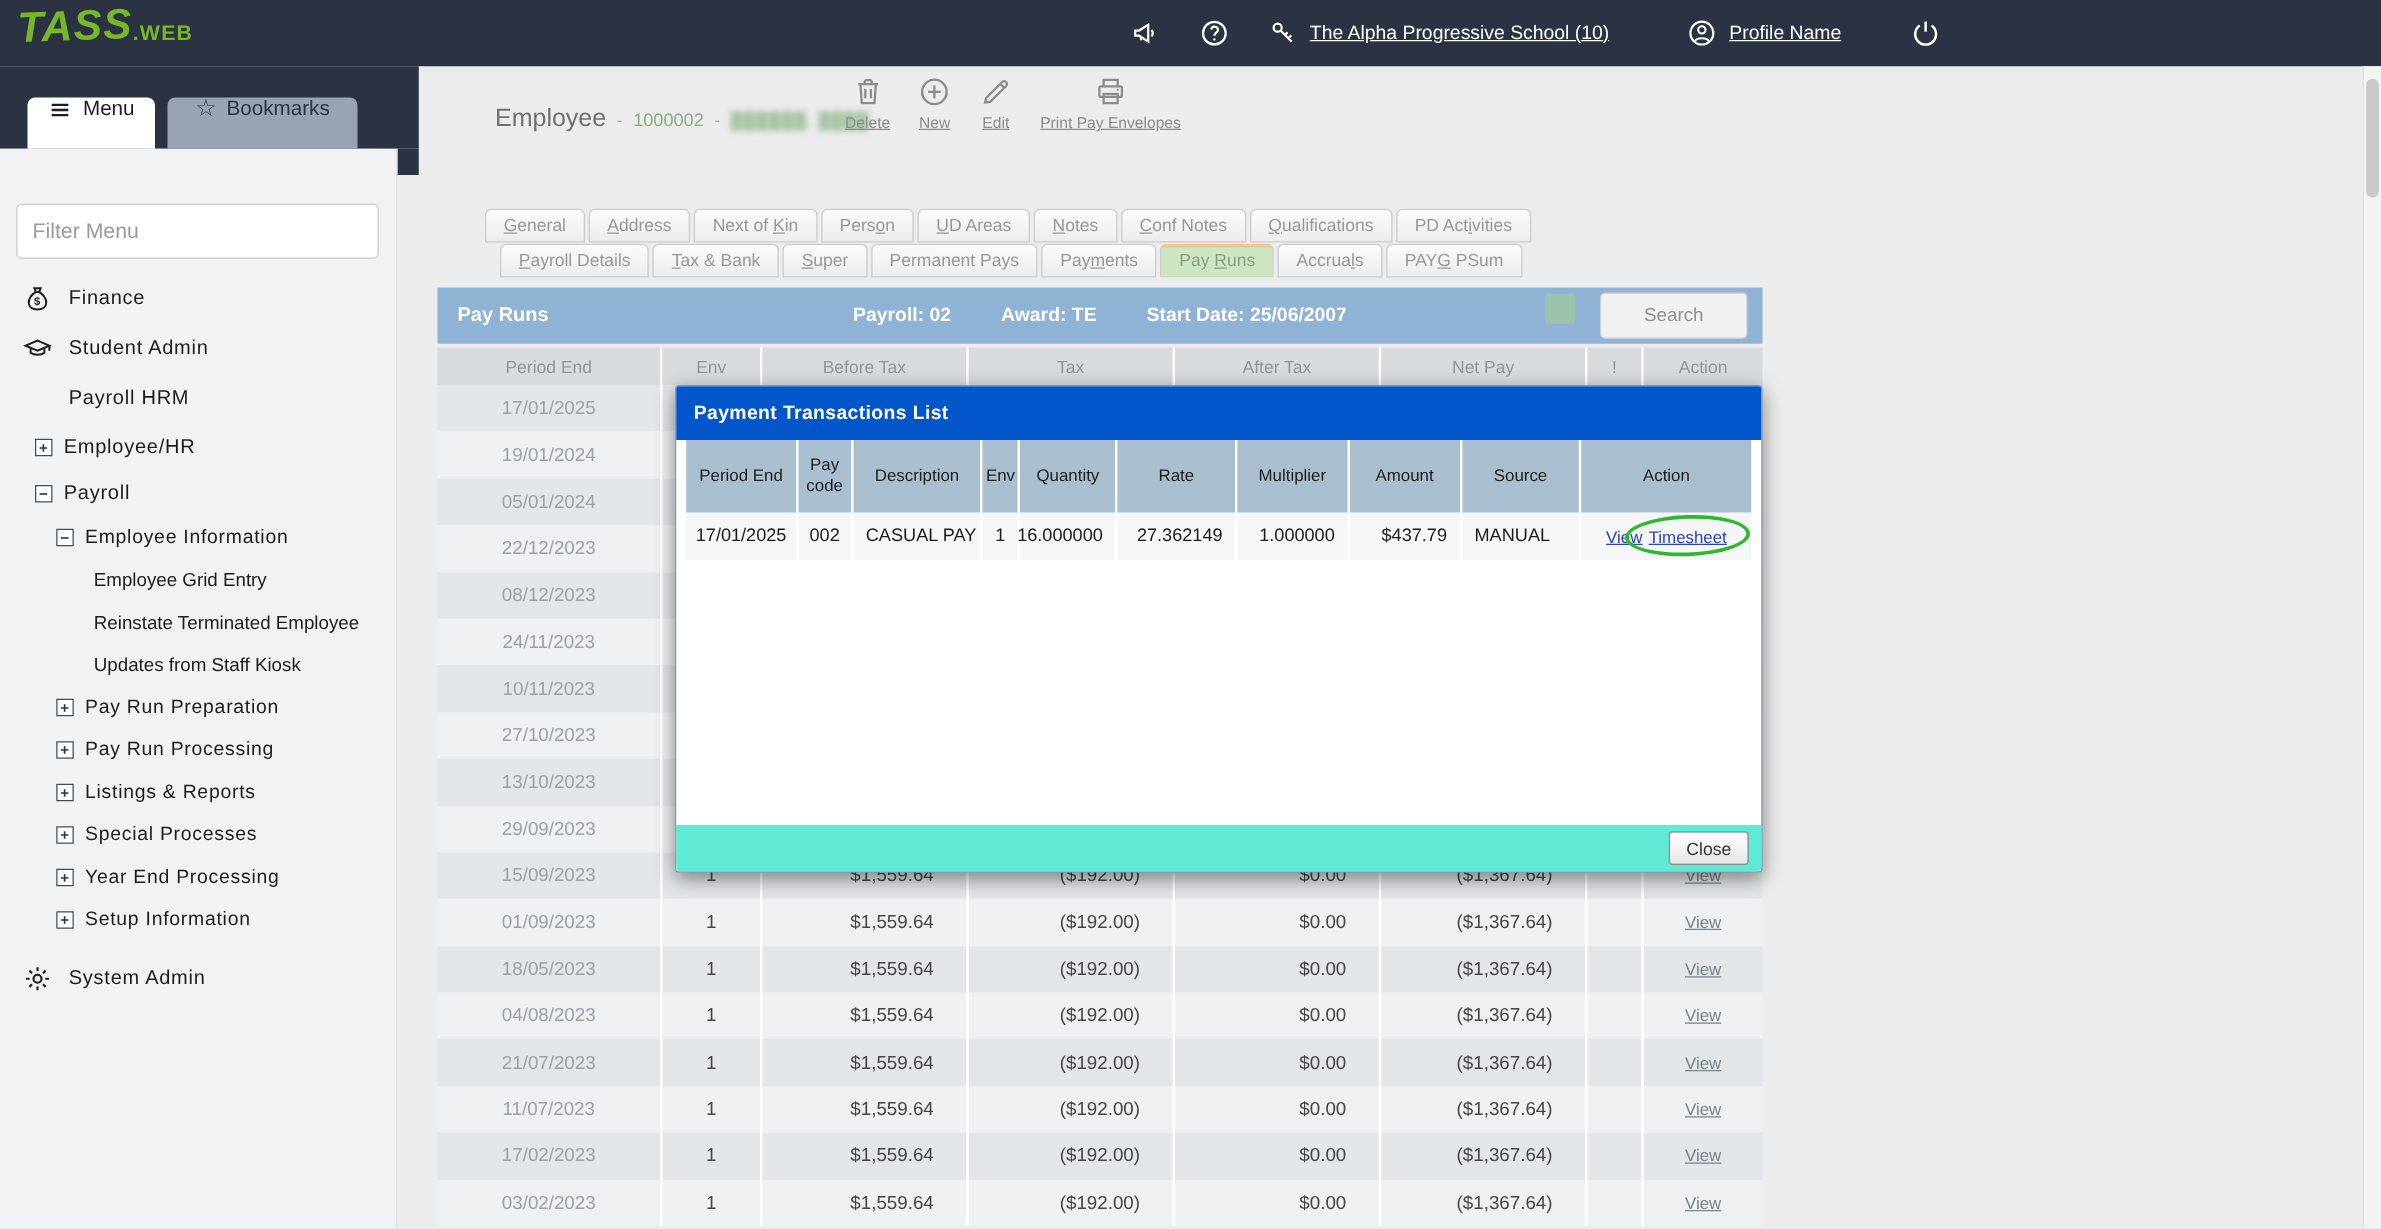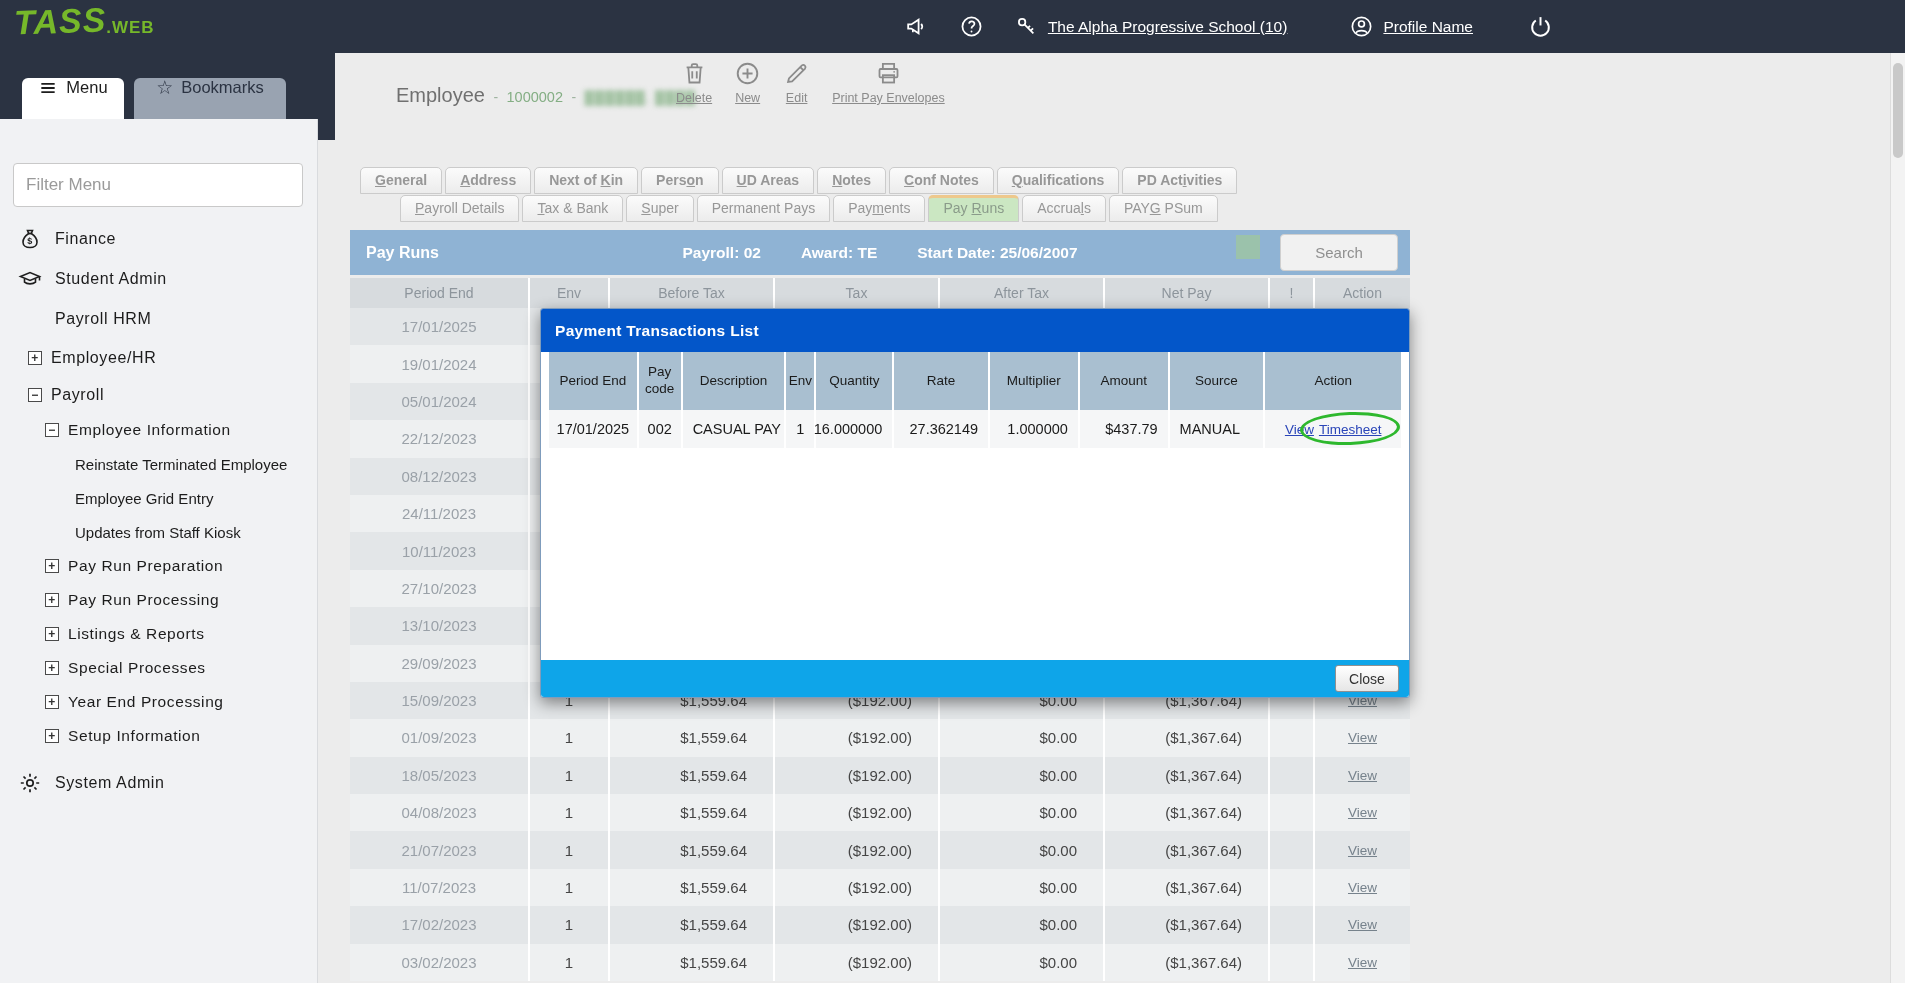--- a/index.html
+++ b/index.html
@@ -53,21 +53,21 @@
   .page-title .blur-name { color:#a4c3a4; }
 
   .toolbar { position:absolute; left:676px; top:60px; display:flex; gap:22px; z-index:5; }
   .tool { display:flex; flex-direction:column; align-items:center; cursor:pointer; color:#8b8b8b; }
   .tool-icon { width:27px; height:27px; }
   .tool-icon svg { width:100%; height:100%; }
   .tool-label { font-size:12.5px; margin-top:4px; text-decoration:underline; white-space:nowrap; }
 
   
   .tabs-row { position:absolute; display:flex; z-index:6; }
-  .tabs-row.r1 { left:360px; top:167px;font-weight:bold; }
+  .tabs-row.r1 { left:388px; top:167px; }
   .tabs-row.r2 { left:400px; top:195px; }
   .tab { padding:4px 14px 5px 14px; font-size:14px; color:#979797; background:linear-gradient(#fbfbfb,#ececec); border:1px solid #cbcbcb; border-radius:5px 5px 0 0; margin-right:3px; cursor:pointer; white-space:nowrap; }
   .tab u { text-decoration:underline; }
   .tab.active { background:#cbe7c2; border-top:3px solid #edc88c; padding-top:2px; color:#8a9b8a; }
 
   
   .payruns-bar { position:absolute; left:350px; top:230px; width:1060px; height:45px; background:#8fb3d4; z-index:7; display:flex; align-items:center; }
   .payruns-bar .pb-title { font-size:16px; font-weight:bold; color:#fff; margin-left:16px; }
   .pb-center { position:absolute; left:50%; transform:translateX(-50%); display:flex; gap:40px; white-space:nowrap; }
   .pb-center span { font-size:15.5px; font-weight:bold; color:#fff; }
@@ -100,21 +100,21 @@
   .m-head .mth:last-child { border-right:none; }
   .m-row { display:flex; height:38px; background:#f5f6f7; }
   .m-row .mtd { border-right:2px solid #fff; display:flex; align-items:center; font-size:14.5px; color:#1a1a1a; overflow:visible; }
   .m-row .mtd:last-child { border-right:none; }
   .m-al-c { justify-content:center; }
   .m-al-r { justify-content:flex-end; padding-right:10px; }
   .m-al-l { justify-content:flex-start; padding-left:10px; }
   .m-action { position:relative; justify-content:center; gap:5px; }
   .m-action a { color:#2a45b8; font-size:13.5px; text-decoration:underline; cursor:pointer; white-space:nowrap; }
   .green-ellipse { position:absolute; left:35px; top:2px; width:100px; height:33px; border:3px solid #2eb82e; border-radius:50%; transform:rotate(-2deg); pointer-events:none; }
-  .modal-footer { position:absolute; left:0; bottom:0; width:100%; height:37px; background:#0ea5e9; border-radius:0 0 3px 3px; }
+  .modal-footer { position:absolute; left:0; bottom:0; width:100%; height:37px; background:#5eead4; border-radius:0 0 3px 3px; }
   .close-btn { float:right; margin:5px 10px 0 0; width:64px; height:27px; background:linear-gradient(#ffffff,#e6e6e6); border:1px solid #909090; border-radius:3px; font-size:14px; color:#333; font-family:"Liberation Sans", sans-serif; cursor:pointer; }
 
   
   .scrollbar { position:absolute; right:0; top:53px; width:15px; height:930px; background:#f3f3f3; border-left:1px solid #dddddd; z-index:40; }
   .scroll-thumb { position:absolute; left:2px; top:10px; width:10px; height:95px; background:#c9c9c9; border-radius:5px; }
 </style>
 </head>
 <body>
 
 <div id="app">
@@ -208,24 +208,24 @@
         </div>
         <div class="tree-item l1">
           <span class="expand-box">−</span>
           <span class="tree-label">Payroll</span>
         </div>
         <div class="tree-item l2">
           <span class="expand-box">−</span>
           <span class="tree-label">Employee Information</span>
         </div>
         <div class="tree-item l3">
+          <span class="tree-label">Employee Grid Entry</span>
+        </div>
+        <div class="tree-item l3">
           <span class="tree-label">Reinstate Terminated Employee</span>
-        </div>
-        <div class="tree-item l3">
-          <span class="tree-label">Employee Grid Entry</span>
         </div>
         <div class="tree-item l3">
           <span class="tree-label">Updates from Staff Kiosk</span>
         </div>
         <div class="tree-item l2">
           <span class="expand-box">+</span>
           <span class="tree-label">Pay Run Preparation</span>
         </div>
         <div class="tree-item l2">
           <span class="expand-box">+</span>

